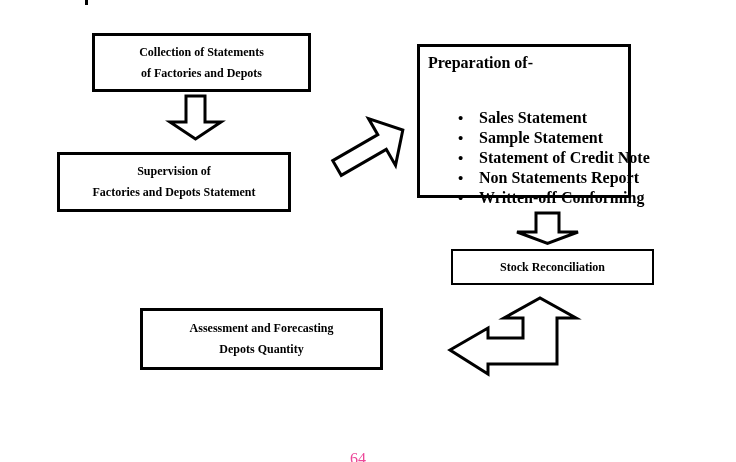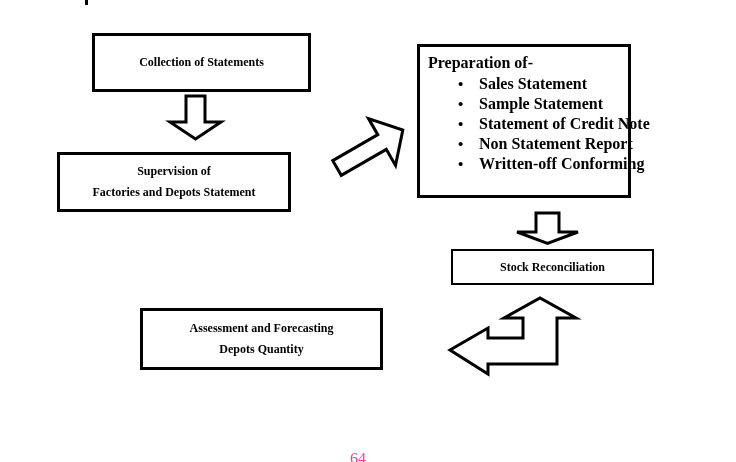--- a/index.html
+++ b/index.html
@@ -43,21 +43,21 @@
     background: #ffffff;
     left: 417px; top: 44px; width: 214px; height: 154px;
     padding: 6px 8px 0 8px;
     font-weight: bold;
     font-size: 16px;
     text-align: left;
   }
   .prep-heading { line-height: 19px; }
   .prep-list {
     list-style: none;
-    margin: 2px 0 0 0;
+    margin: 36px 0 0 0;
     padding: 0 0 0 30px;
   }
   .prep-list li {
     line-height: 20px;
     white-space: nowrap;
   }
   .prep-list .dot {
     display: inline-block;
     width: 21px;
     font-size: 15px;
@@ -85,34 +85,35 @@
 </style>
 </head>
 <body>
 
 <div class="canvas">
 
   <div class="tick"></div>
 
   <div class="box box-collection">
     <div>Collection of Statements</div>
+    <div>of Factories and Depots</div>
   </div>
 
   <div class="box box-supervision">
     <div>Supervision of</div>
     <div>Factories and Depots Statement</div>
   </div>
 
   <div class="box-preparation">
     <div class="prep-heading">Preparation of-</div>
     <ul class="prep-list">
       <li><span class="dot">•</span><span>Sales Statement</span></li>
       <li><span class="dot">•</span><span>Sample Statement</span></li>
       <li><span class="dot">•</span><span>Statement of Credit Note</span></li>
-      <li><span class="dot">•</span><span>Non Statement Report</span></li>
+      <li><span class="dot">•</span><span>Non Statements Report</span></li>
       <li><span class="dot">•</span><span>Written-off Conforming</span></li>
     </ul>
   </div>
 
   <div class="box box-stock">
     <div>Stock Reconciliation</div>
   </div>
 
   <div class="box box-assessment">
     <div>Assessment and Forecasting</div>

